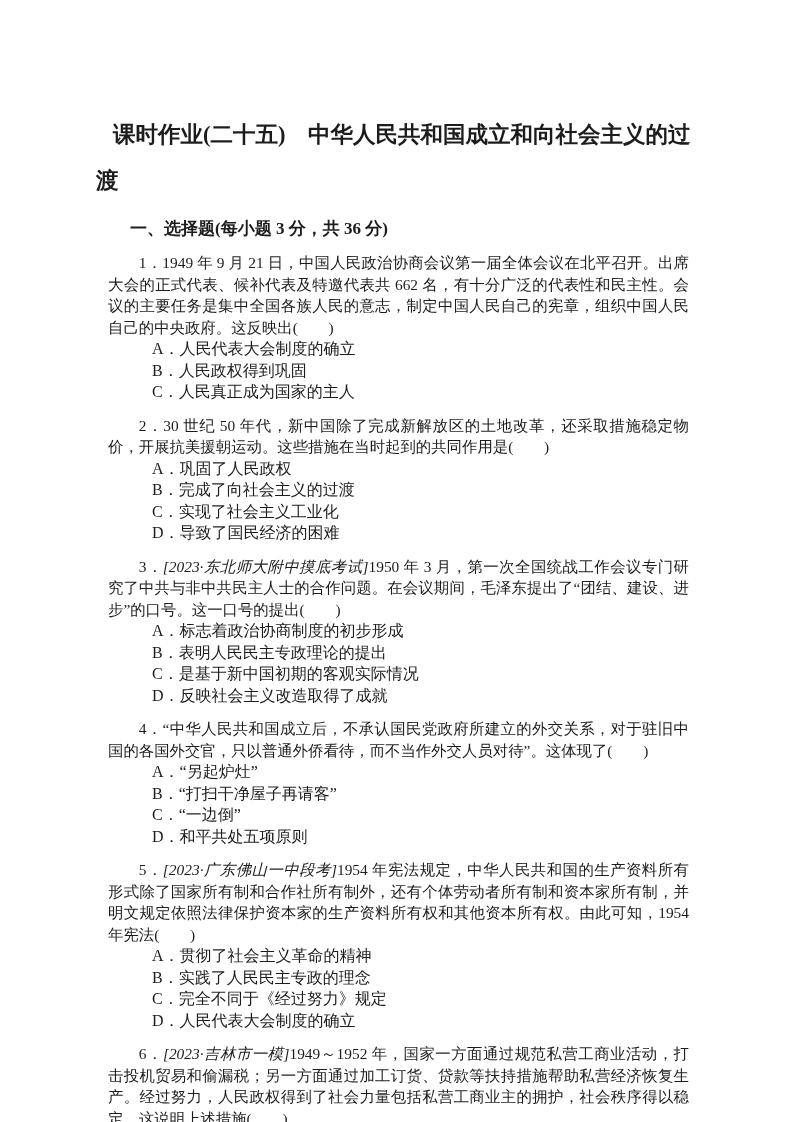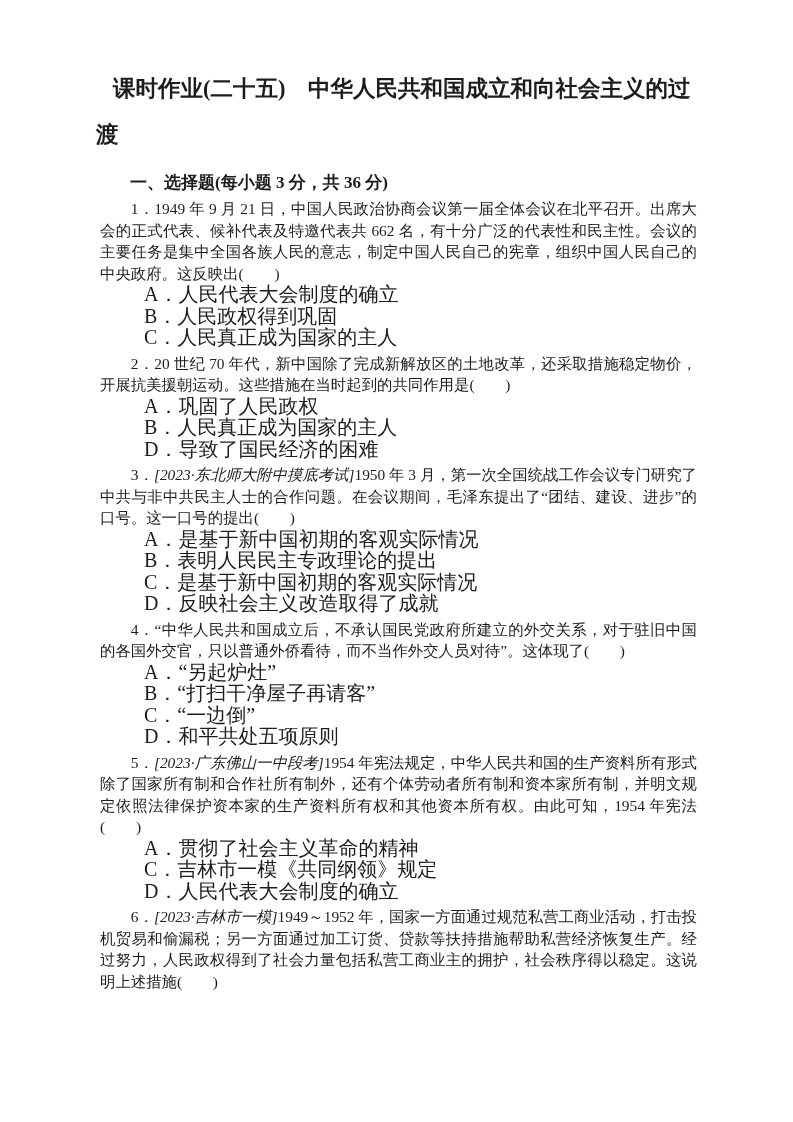--- a/index.html
+++ b/index.html
@@ -5,21 +5,21 @@
   html, body { margin: 0; padding: 0; }
   body {
     width: 793px; height: 1122px;
     background: #ffffff;
     color: #1c1c1c;
     font-family: "Liberation Serif", "DejaVu Serif", serif;
   }
   .page {
     box-sizing: border-box;
     width: 793px; height: 1122px;
-    padding: 66px 92px 0 96px;
+    padding: 112px 92px 0 96px;
     overflow: hidden;
   }
   .title {
     font-size: 22.5px;
     line-height: 46px;
     font-weight: bold;
     margin: 0 0 14px 0;
     text-indent: 17px;
   }
   .section-heading {
@@ -30,71 +30,73 @@
     text-indent: 2em;
   }
   .stem {
     font-size: 15.4px;
     line-height: 21.5px;
     margin: 0;
     text-indent: 2em;
     text-align: justify;
   }
   .option {
-    font-size: 20px;
+    font-size: 16px;
     line-height: 21.5px;
     margin: 0;
     padding-left: 44px;
   }
   .source { font-style: italic; }
-  .question { margin: 4px; }
+  .question { margin: 12px; }
 </style>
 </head>
 <body>
 
 <div class="page">
 
   <h1 class="title">课时作业(二十五)　中华人民共和国成立和向社会主义的过渡</h1>
 
   <p class="section-heading">一、选择题(每小题 3 分，共 36 分)</p>
 
   <section class="question">
     <p class="stem"><span>1．</span><span class="source"></span><span>1949 年 9 月 21 日，中国人民政治协商会议第一届全体会议在北平召开。出席大会的正式代表、候补代表及特邀代表共 662 名，有十分广泛的代表性和民主性。会议的主要任务是集中全国各族人民的意志，制定中国人民自己的宪章，组织中国人民自己的中央政府。这反映出(　　)</span></p>
     <p class="option">A．人民代表大会制度的确立</p>
     <p class="option">B．人民政权得到巩固</p>
     <p class="option">C．人民真正成为国家的主人</p>
   </section>
 
   <section class="question">
-    <p class="stem"><span>2．</span><span class="source"></span><span>20 世纪 70 年代，新中国除了完成新解放区的土地改革，还采取措施稳定物价，开展抗美援朝运动。这些措施在当时起到的共同作用是(　　)</span></p>
+    <p class="stem"><span>2．</span><span class="source"></span><span>30 世纪 50 年代，新中国除了完成新解放区的土地改革，还采取措施稳定物价，开展抗美援朝运动。这些措施在当时起到的共同作用是(　　)</span></p>
     <p class="option">A．巩固了人民政权</p>
-    <p class="option">B．人民真正成为国家的主人</p>
+    <p class="option">B．完成了向社会主义的过渡</p>
+    <p class="option">C．实现了社会主义工业化</p>
     <p class="option">D．导致了国民经济的困难</p>
   </section>
 
   <section class="question">
     <p class="stem"><span>3．</span><span class="source">[2023·东北师大附中摸底考试]</span><span>1950 年 3 月，第一次全国统战工作会议专门研究了中共与非中共民主人士的合作问题。在会议期间，毛泽东提出了“团结、建设、进步”的口号。这一口号的提出(　　)</span></p>
-    <p class="option">A．是基于新中国初期的客观实际情况</p>
+    <p class="option">A．标志着政治协商制度的初步形成</p>
     <p class="option">B．表明人民民主专政理论的提出</p>
     <p class="option">C．是基于新中国初期的客观实际情况</p>
     <p class="option">D．反映社会主义改造取得了成就</p>
   </section>
 
   <section class="question">
     <p class="stem"><span>4．</span><span class="source"></span><span>“中华人民共和国成立后，不承认国民党政府所建立的外交关系，对于驻旧中国的各国外交官，只以普通外侨看待，而不当作外交人员对待”。这体现了(　　)</span></p>
     <p class="option">A．“另起炉灶”</p>
     <p class="option">B．“打扫干净屋子再请客”</p>
     <p class="option">C．“一边倒”</p>
     <p class="option">D．和平共处五项原则</p>
   </section>
 
   <section class="question">
     <p class="stem"><span>5．</span><span class="source">[2023·广东佛山一中段考]</span><span>1954 年宪法规定，中华人民共和国的生产资料所有形式除了国家所有制和合作社所有制外，还有个体劳动者所有制和资本家所有制，并明文规定依照法律保护资本家的生产资料所有权和其他资本所有权。由此可知，1954 年宪法(　　)</span></p>
     <p class="option">A．贯彻了社会主义革命的精神</p>
-    <p class="option">C．吉林市一模《共同纲领》规定</p>
+    <p class="option">B．实践了人民民主专政的理念</p>
+    <p class="option">C．完全不同于《经过努力》规定</p>
     <p class="option">D．人民代表大会制度的确立</p>
   </section>
 
   <section class="question">
     <p class="stem"><span>6．</span><span class="source">[2023·吉林市一模]</span><span>1949～1952 年，国家一方面通过规范私营工商业活动，打击投机贸易和偷漏税；另一方面通过加工订货、贷款等扶持措施帮助私营经济恢复生产。经过努力，人民政权得到了社会力量包括私营工商业主的拥护，社会秩序得以稳定。这说明上述措施(　　)</span></p>
   </section>
 
 </div>
 
 </body></html>

